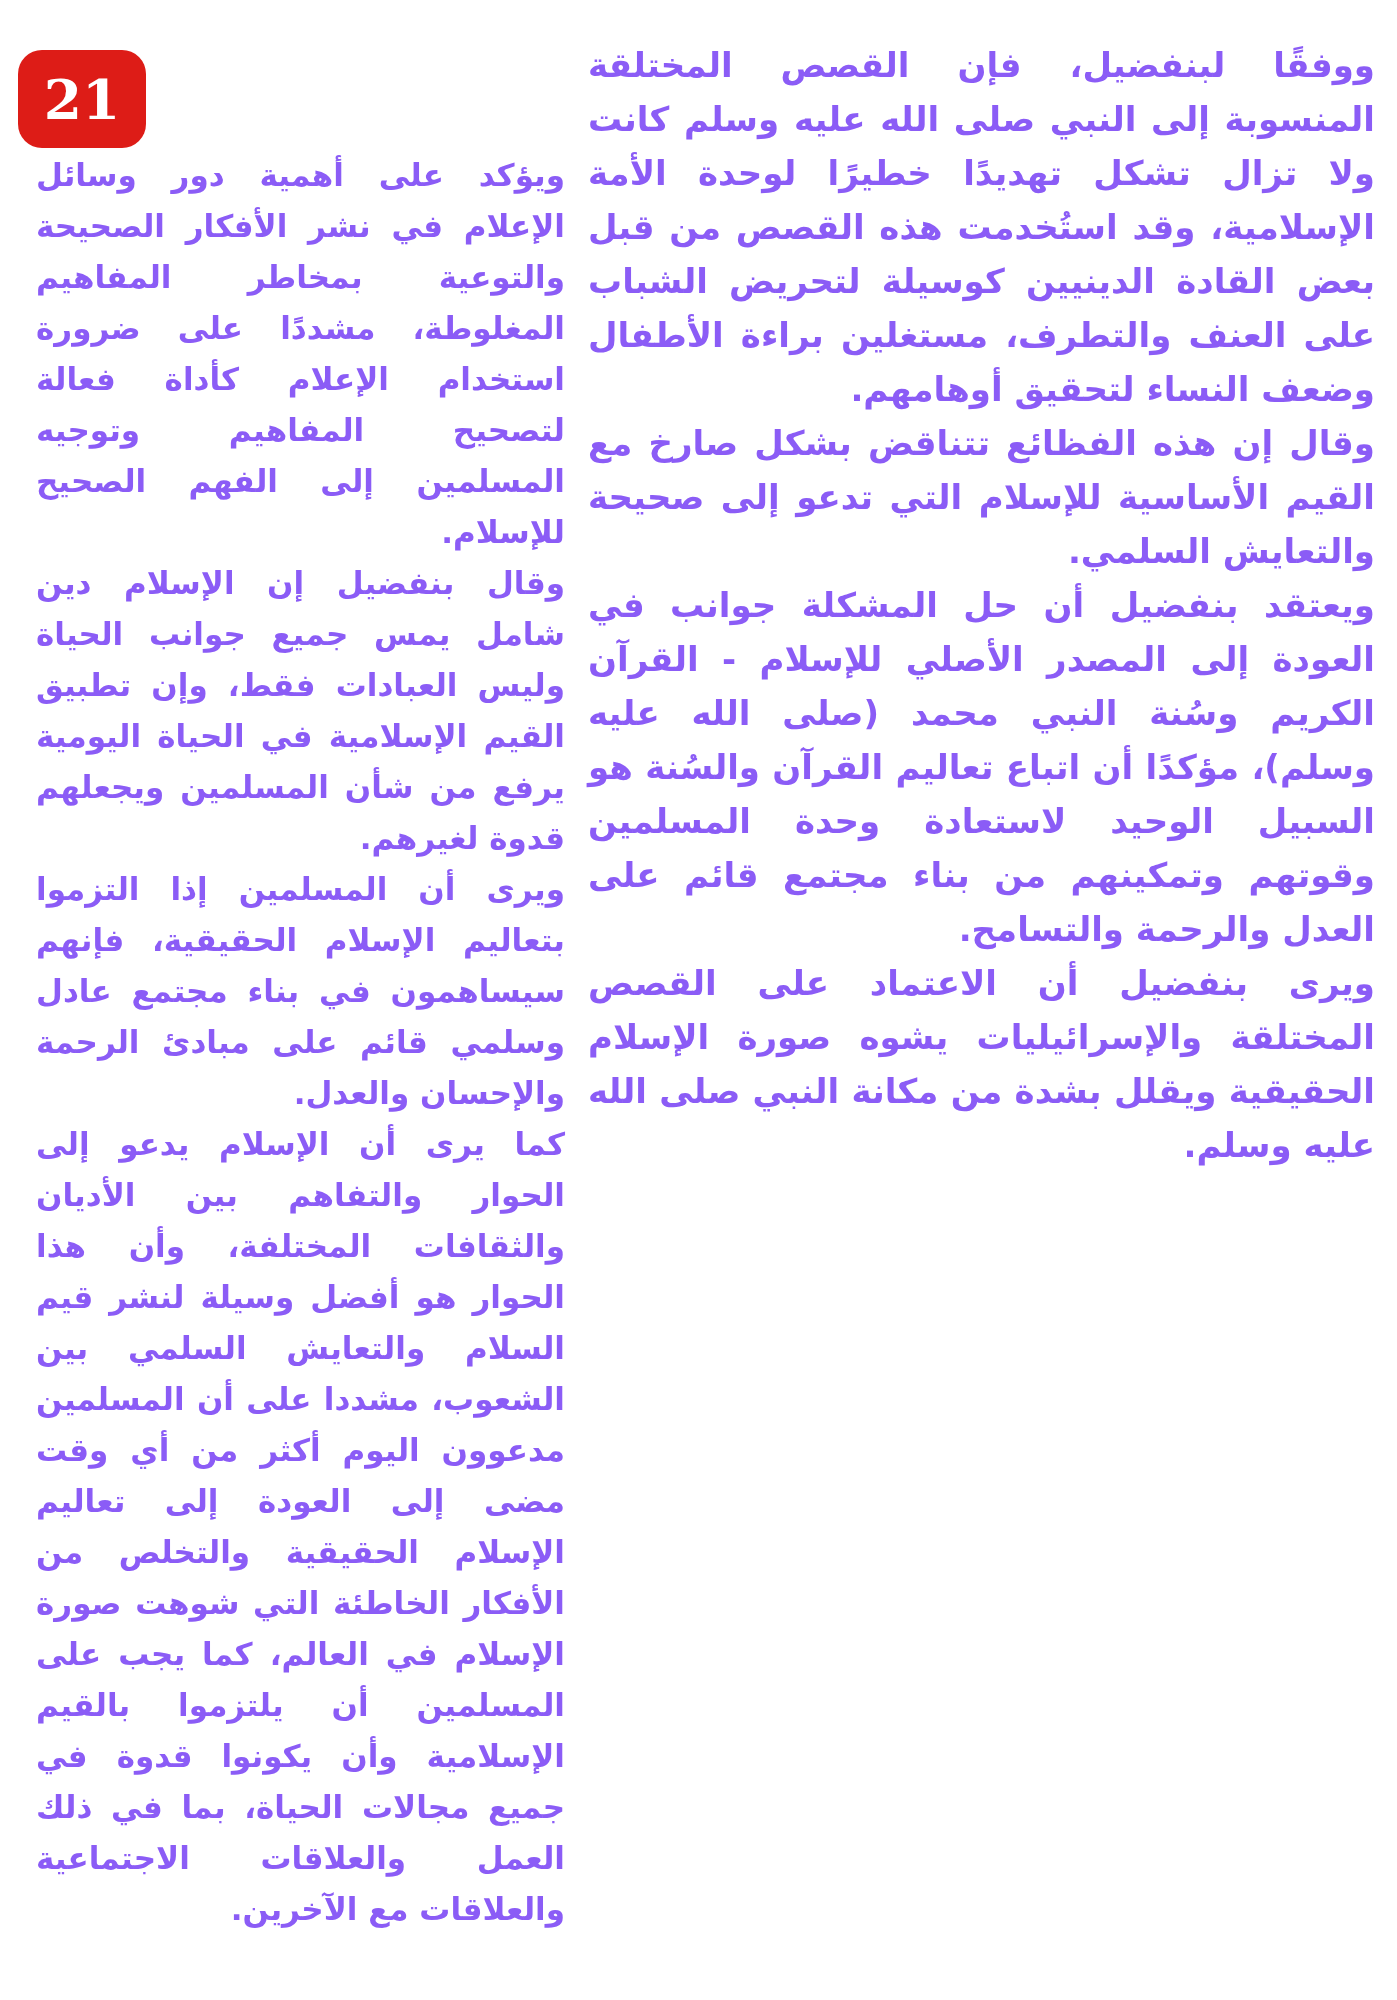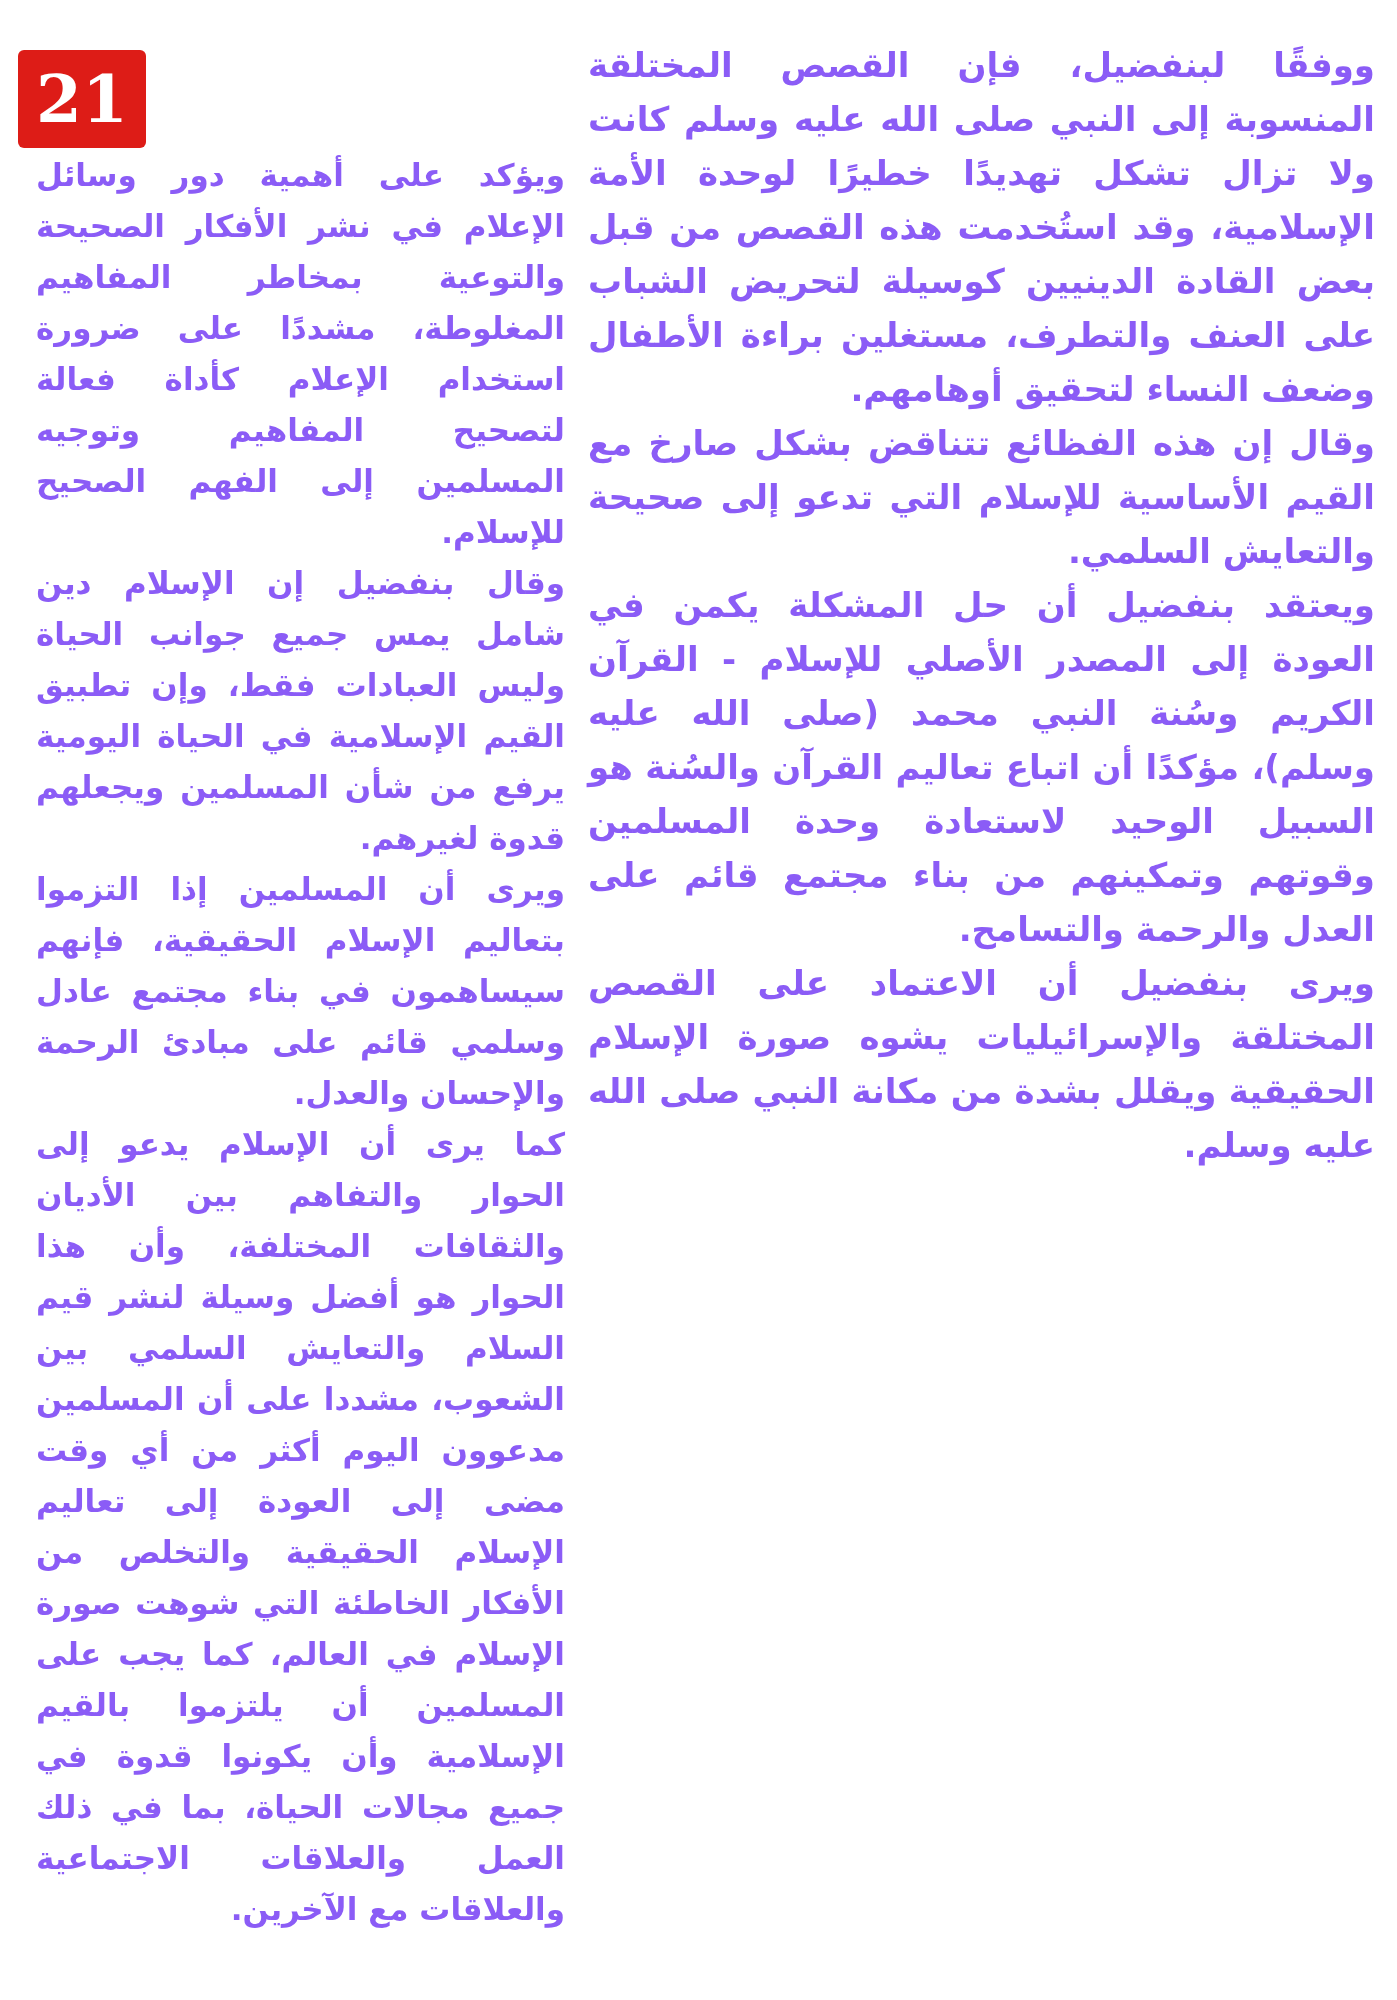--- a/index.html
+++ b/index.html
@@ -13,29 +13,29 @@
     height: 2000px;
     background: #ffffff;
     overflow: hidden;
   }
   .badge {
     position: absolute;
     left: 18px;
     top: 50px;
     width: 128px;
     height: 98px;
-    border-radius: 6px;
+    border-radius: 24px;
     background: #dd1c17;
     color: #ffffff;
     display: flex;
     align-items: center;
     justify-content: center;
     font-family: "DejaVu Serif", serif;
     font-weight: 700;
-    font-size: 66px;
+    font-size: 55px;
     line-height: 1;
   }
   .col {
     position: absolute;
     direction: rtl;
     text-align: justify;
     color: #8b5cf6;
     font-family: "DejaVu Sans", sans-serif;
     font-weight: 700;
   }
@@ -67,21 +67,21 @@
 
 <div class="page">
 
   <div class="badge" style="background: rgb(221, 28, 23);">
     <span>21</span>
   </div>
 
   <div class="col col-right">
     <p>ووفقًا لبنفضيل، فإن القصص المختلقة المنسوبة إلى النبي صلى الله عليه وسلم كانت ولا تزال تشكل تهديدًا خطيرًا لوحدة الأمة الإسلامية، وقد استُخدمت هذه القصص من قبل بعض القادة الدينيين كوسيلة لتحريض الشباب على العنف والتطرف، مستغلين براءة الأطفال وضعف النساء لتحقيق أوهامهم.</p>
     <p>وقال إن هذه الفظائع تتناقض بشكل صارخ مع القيم الأساسية للإسلام التي تدعو إلى صحيحة والتعايش السلمي.</p>
-    <p>ويعتقد بنفضيل أن حل المشكلة يكمن في العودة إلى المصدر الأصلي للإسلام - القرآن الكريم وسُنة النبي محمد (صلى الله عليه وسلم)، مؤكدًا أن اتباع تعاليم القرآن والسُنة هو السبيل الوحيد لاستعادة وحدة المسلمين وقوتهم وتمكينهم من بناء مجتمع قائم على العدل والرحمة والتسامح.</p>
+    <p>ويعتقد بنفضيل أن حل المشكلة جوانب في العودة إلى المصدر الأصلي للإسلام - القرآن الكريم وسُنة النبي محمد (صلى الله عليه وسلم)، مؤكدًا أن اتباع تعاليم القرآن والسُنة هو السبيل الوحيد لاستعادة وحدة المسلمين وقوتهم وتمكينهم من بناء مجتمع قائم على العدل والرحمة والتسامح.</p>
     <p>ويرى بنفضيل أن الاعتماد على القصص المختلقة والإسرائيليات يشوه صورة الإسلام الحقيقية ويقلل بشدة من مكانة النبي صلى الله عليه وسلم.</p>
   </div>
 
   <div class="col col-left">
     <p>ويؤكد على أهمية دور وسائل الإعلام في نشر الأفكار الصحيحة والتوعية بمخاطر المفاهيم المغلوطة، مشددًا على ضرورة استخدام الإعلام كأداة فعالة لتصحيح المفاهيم وتوجيه المسلمين إلى الفهم الصحيح للإسلام.</p>
     <p>وقال بنفضيل إن الإسلام دين شامل يمس جميع جوانب الحياة وليس العبادات فقط، وإن تطبيق القيم الإسلامية في الحياة اليومية يرفع من شأن المسلمين ويجعلهم قدوة لغيرهم.</p>
     <p>ويرى أن المسلمين إذا التزموا بتعاليم الإسلام الحقيقية، فإنهم سيساهمون في بناء مجتمع عادل وسلمي قائم على مبادئ الرحمة والإحسان والعدل.</p>
     <p>كما يرى أن الإسلام يدعو إلى الحوار والتفاهم بين الأديان والثقافات المختلفة، وأن هذا الحوار هو أفضل وسيلة لنشر قيم السلام والتعايش السلمي بين الشعوب، مشددا على أن المسلمين مدعوون اليوم أكثر من أي وقت مضى إلى العودة إلى تعاليم الإسلام الحقيقية والتخلص من الأفكار الخاطئة التي شوهت صورة الإسلام في العالم، كما يجب على المسلمين أن يلتزموا بالقيم الإسلامية وأن يكونوا قدوة في جميع مجالات الحياة، بما في ذلك العمل والعلاقات الاجتماعية والعلاقات مع الآخرين.</p>
   </div>
 

